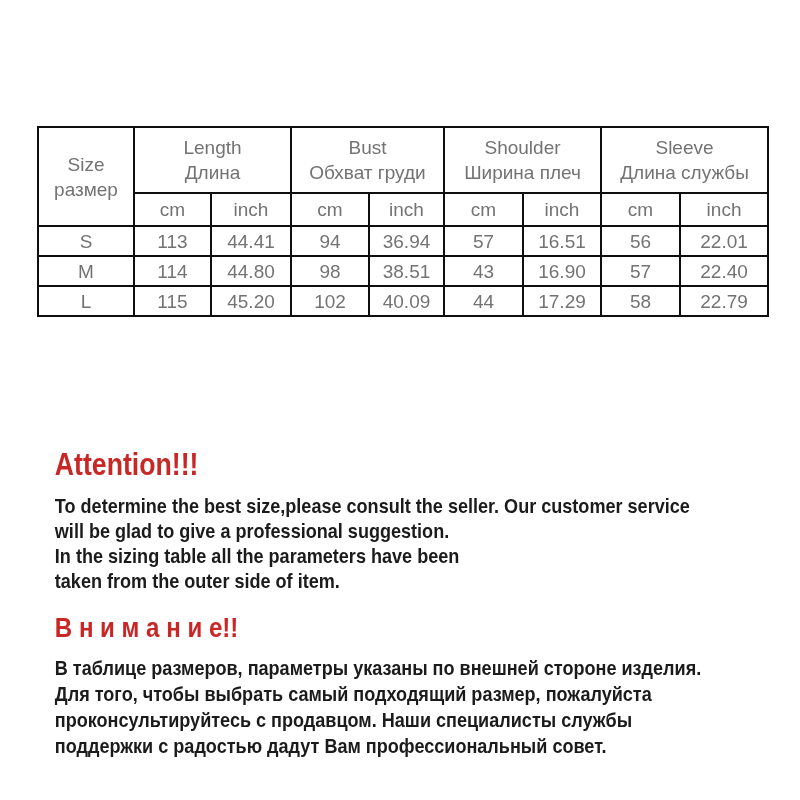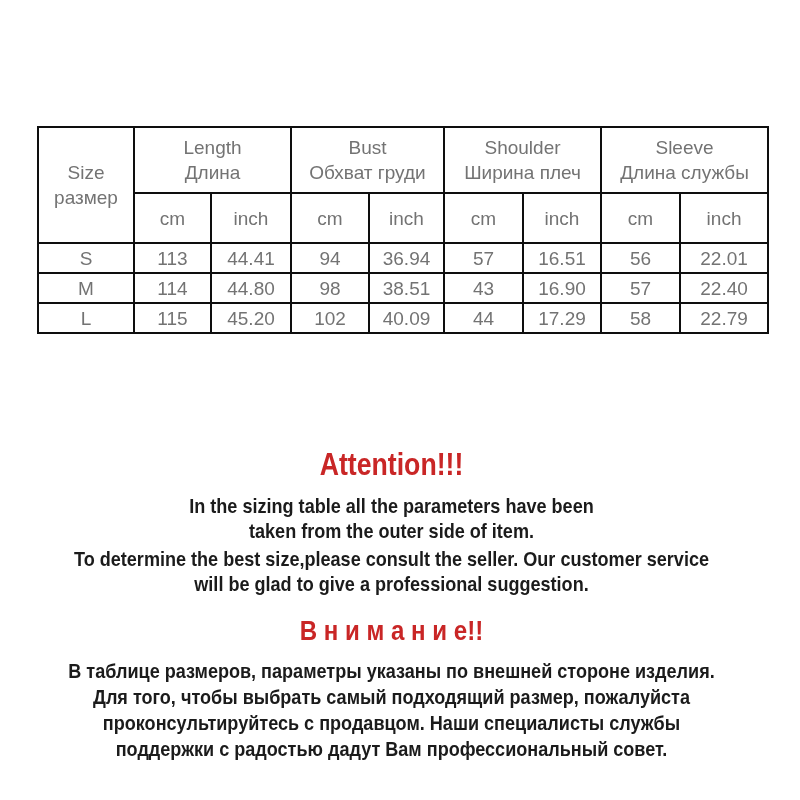--- a/index.html
+++ b/index.html
@@ -22,29 +22,29 @@
   }
   .size-table td {
     border: 2px solid #0e0e0e;
     text-align: center;
     vertical-align: middle;
     font-size: 19px;
     line-height: 25px;
     padding: 0;
   }
   .size-table .header-row td { height: 66px; }
-  .size-table .unit-row td   { height: 50px; }
+  .size-table .unit-row td   { height: 33px; }
   .size-table .data-row td   { height: 30px; }
   .size-table .hdr-line { display: block; }
 
   
   .notes {
     position: absolute;
     left: 0; right: 17px; top: 446px;
-    text-align: center;
+    text-align: left;
   }
   .notes .cond { transform: scaleX(0.86); transform-origin: 50% 50%; }
   .title-en {
     font-size: 31px;
     font-weight: bold;
     line-height: 37px;
     color: #c92626;
     margin-bottom: 10px;
   }
   .para { font-weight: bold; color: #1b1b1b; }
@@ -147,28 +147,28 @@
       <td>17.29</td>
       <td>58</td>
       <td>22.79</td>
     </tr>
   </tbody>
 </table>
 
 <div class="notes">
   <div class="title-en cond">Attention!!!</div>
 
+  <div class="para para-2">
+    <div class="line cond">To determine the best size,please consult the seller. Our customer service</div>
+    <div class="line cond">will be glad to give a professional suggestion.</div>
+  </div>
+
   <div class="para para-1">
     <div class="line cond">In the sizing table all the parameters have been</div>
     <div class="line cond">taken from the outer side of item.</div>
-  </div>
-
-  <div class="para para-2">
-    <div class="line cond">To determine the best size,please consult the seller. Our customer service</div>
-    <div class="line cond">will be glad to give a professional suggestion.</div>
   </div>
 
   <div class="title-ru cond">В н и м а н и е!!</div>
 
   <div class="para para-ru">
     <div class="line cond">В таблице размеров, параметры указаны по внешней стороне изделия.</div>
     <div class="line cond">Для того, чтобы выбрать самый подходящий размер, пожалуйста</div>
     <div class="line cond">проконсультируйтесь с продавцом. Наши специалисты службы</div>
     <div class="line cond">поддержки с радостью дадут Вам профессиональный совет.</div>
   </div>

